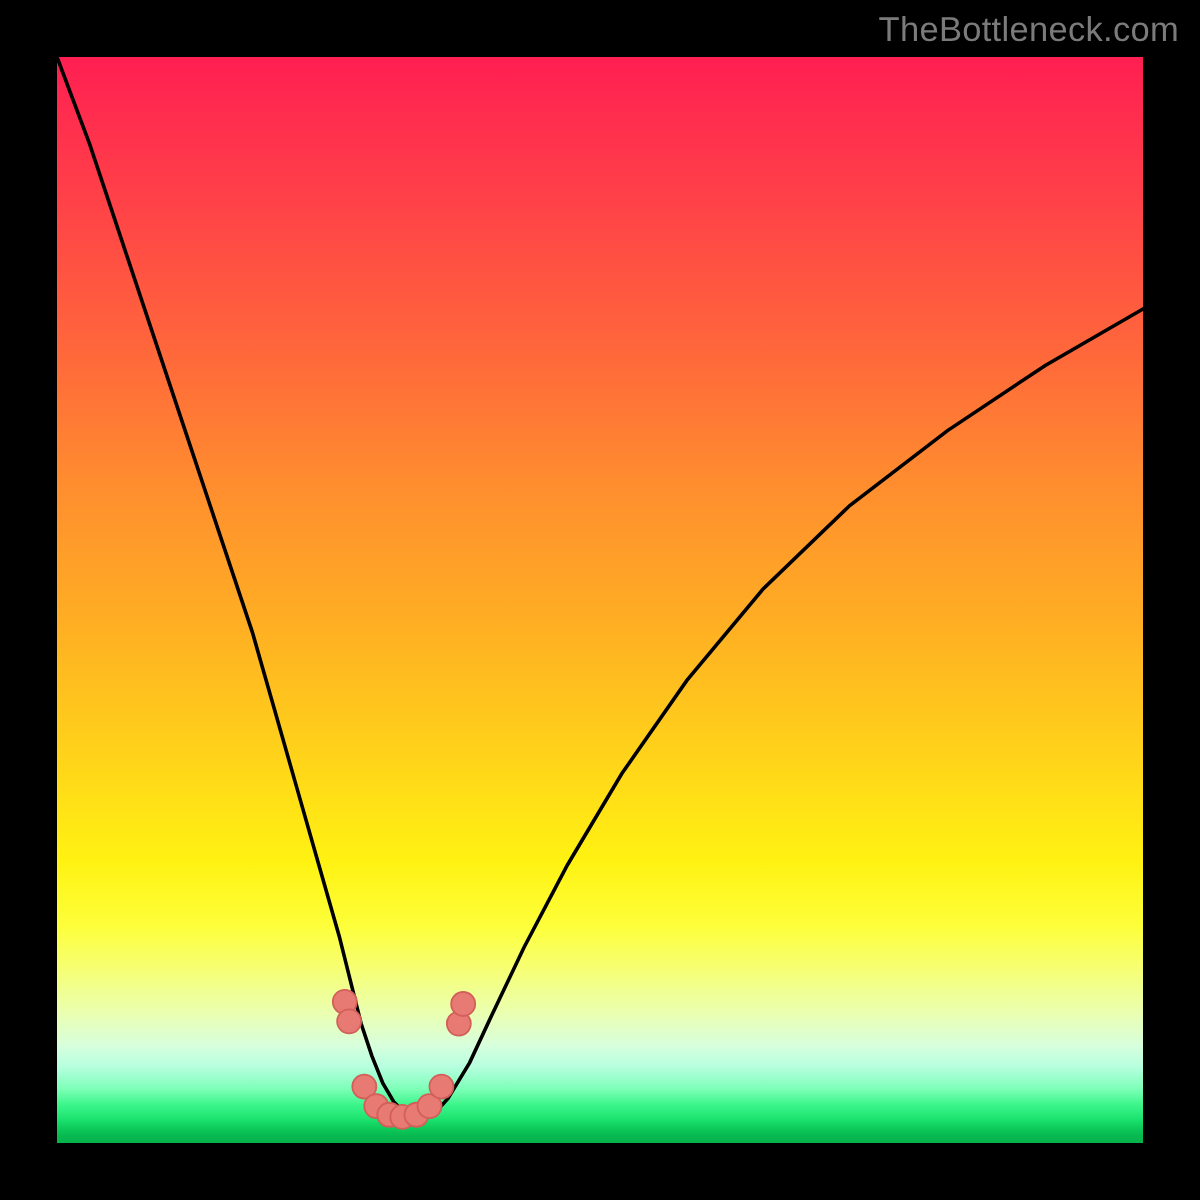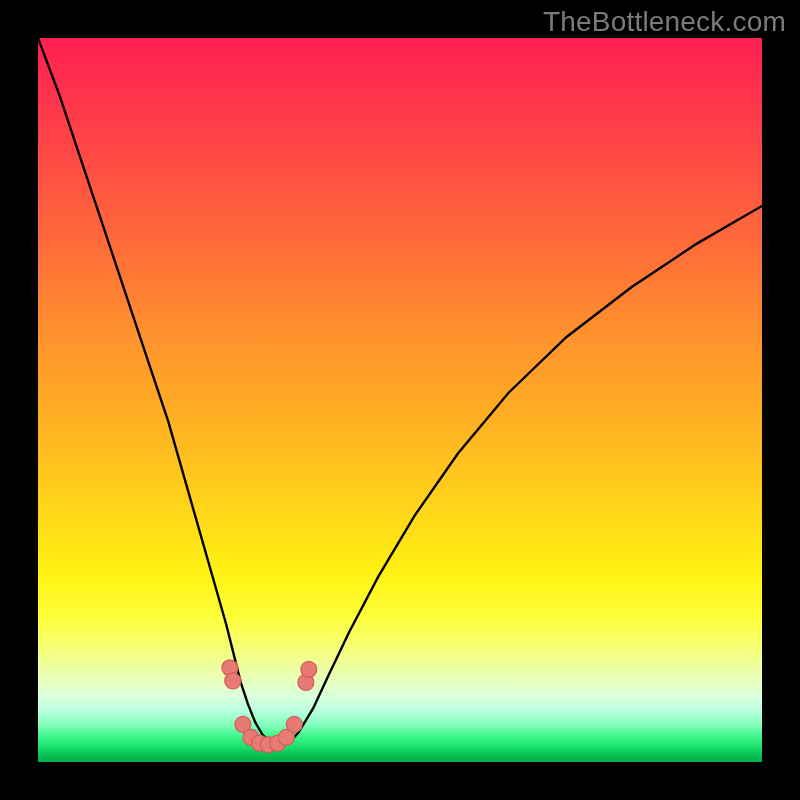--- a/index.html
+++ b/index.html
@@ -47,21 +47,21 @@
       #0cc95a 98.7%,
       #07b84f 99.4%,
       #06b24d 100%
     );
   }
   .watermark {
     position: absolute;
     top: 6px;
     right: 14px;
     color: #7b7b7b;
-    font-size: 28px;
+    font-size: 23px;
     font-weight: 400;
     letter-spacing: 0.2px;
     user-select: none;
   }
   svg.curve {
     position: absolute;
     top: 0;
     left: 0;
     width: 724px;
     height: 724px;

